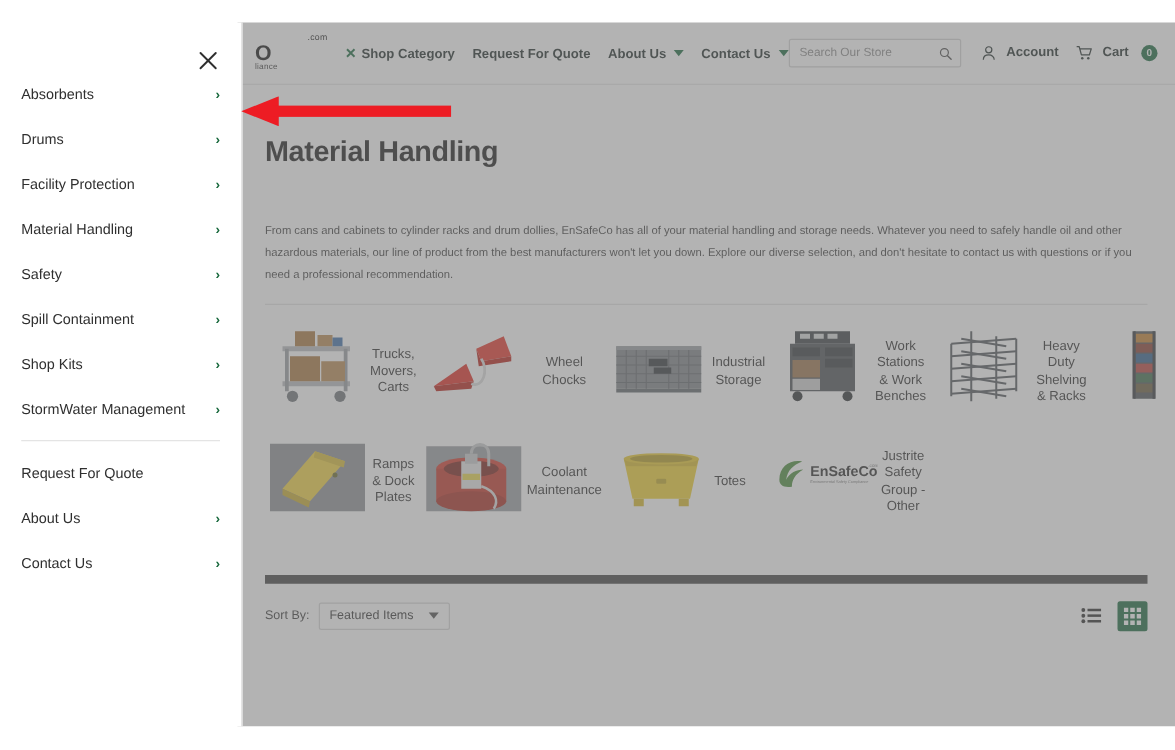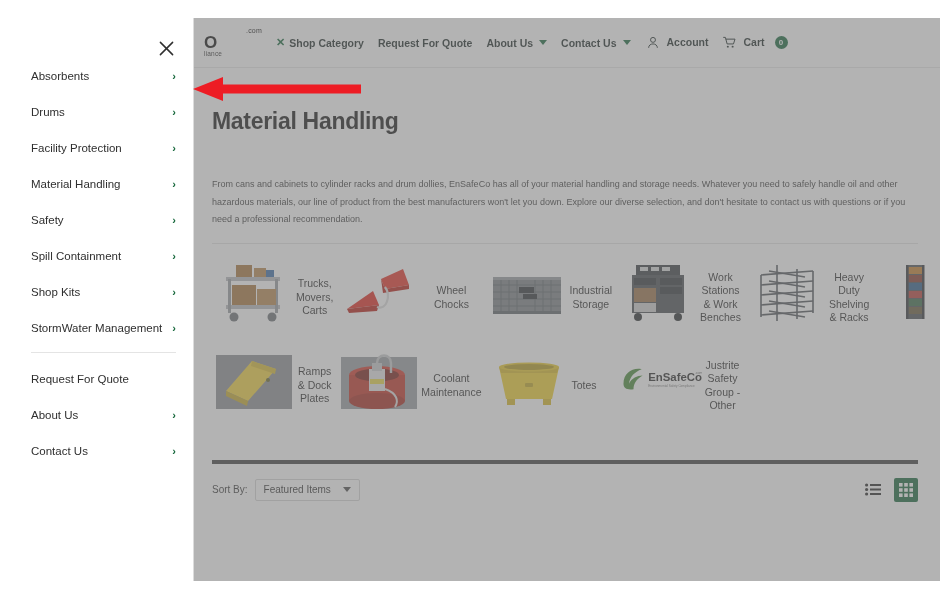--- a/index.html
+++ b/index.html
@@ -183,21 +183,21 @@
     font-size: 10.5px;
     line-height: 1.28;
     color: #2b2b2b;
     text-align: center;
     max-width: 96px;
   }
 
   
   .sortbar {
     margin-top: 34px;
-    border-top: 4px solid #404040;
+    border-top: 7px solid #404040;
     padding-top: 14px;
     display: flex;
     align-items: center;
     gap: 20px;
   }
   .sortwrap {
     display: flex; align-items: center; gap: 7px;
     font-size: 10px; color: #3a3a3a;
   }
   .sortsel {
@@ -230,21 +230,20 @@
   
   .drawer {
     position: absolute;
     left: 0; top: 18px;
     width: 194px;
     height: 563px;
     background: #ffffff;
     z-index: 60;
     box-shadow: 0 0 0 0 rgba(0,0,0,0);
     border-right: 1px solid #dcdcdc;
-    padding-left: 14px;
   }
   .drawer-close {
     position: absolute;
     right: 17px; top: 20px;
     width: 20px; height: 20px;
     display: flex; align-items: center; justify-content: center;
     cursor: pointer;
   }
   .drawer-list { padding-top: 46px; }
   .drw-item {
@@ -310,20 +309,27 @@
         <div class="navitem">
           <span>About Us</span>
           <span class="caret"></span>
         </div>
         <div class="navitem">
           <span>Contact Us</span>
           <span class="caret"></span>
         </div>
       </div>
 
+      <div class="search">
+        <input type="text" placeholder="Search Our Store" style="">
+        <svg class="mag" viewBox="0 0 16 16">
+          <circle cx="6.6" cy="6.6" r="4.6" fill="none" stroke="#4a4a4a" stroke-width="1.4"></circle>
+          <line x1="10.2" y1="10.2" x2="14.4" y2="14.4" stroke="#4a4a4a" stroke-width="1.6" stroke-linecap="round"></line>
+        </svg>
+      </div>
 
       <div class="acct-area">
         <div class="it">
           <svg width="12" height="13" viewBox="0 0 16 17">
             <circle cx="8" cy="5" r="3.3" fill="none" stroke="#1e2a28" stroke-width="1.3"></circle>
             <path d="M2.2 15.6c0-3.3 2.6-5.2 5.8-5.2s5.8 1.9 5.8 5.2" fill="none" stroke="#1e2a28" stroke-width="1.3"></path>
           </svg>
           <span>Account</span>
         </div>
         <div class="it">

